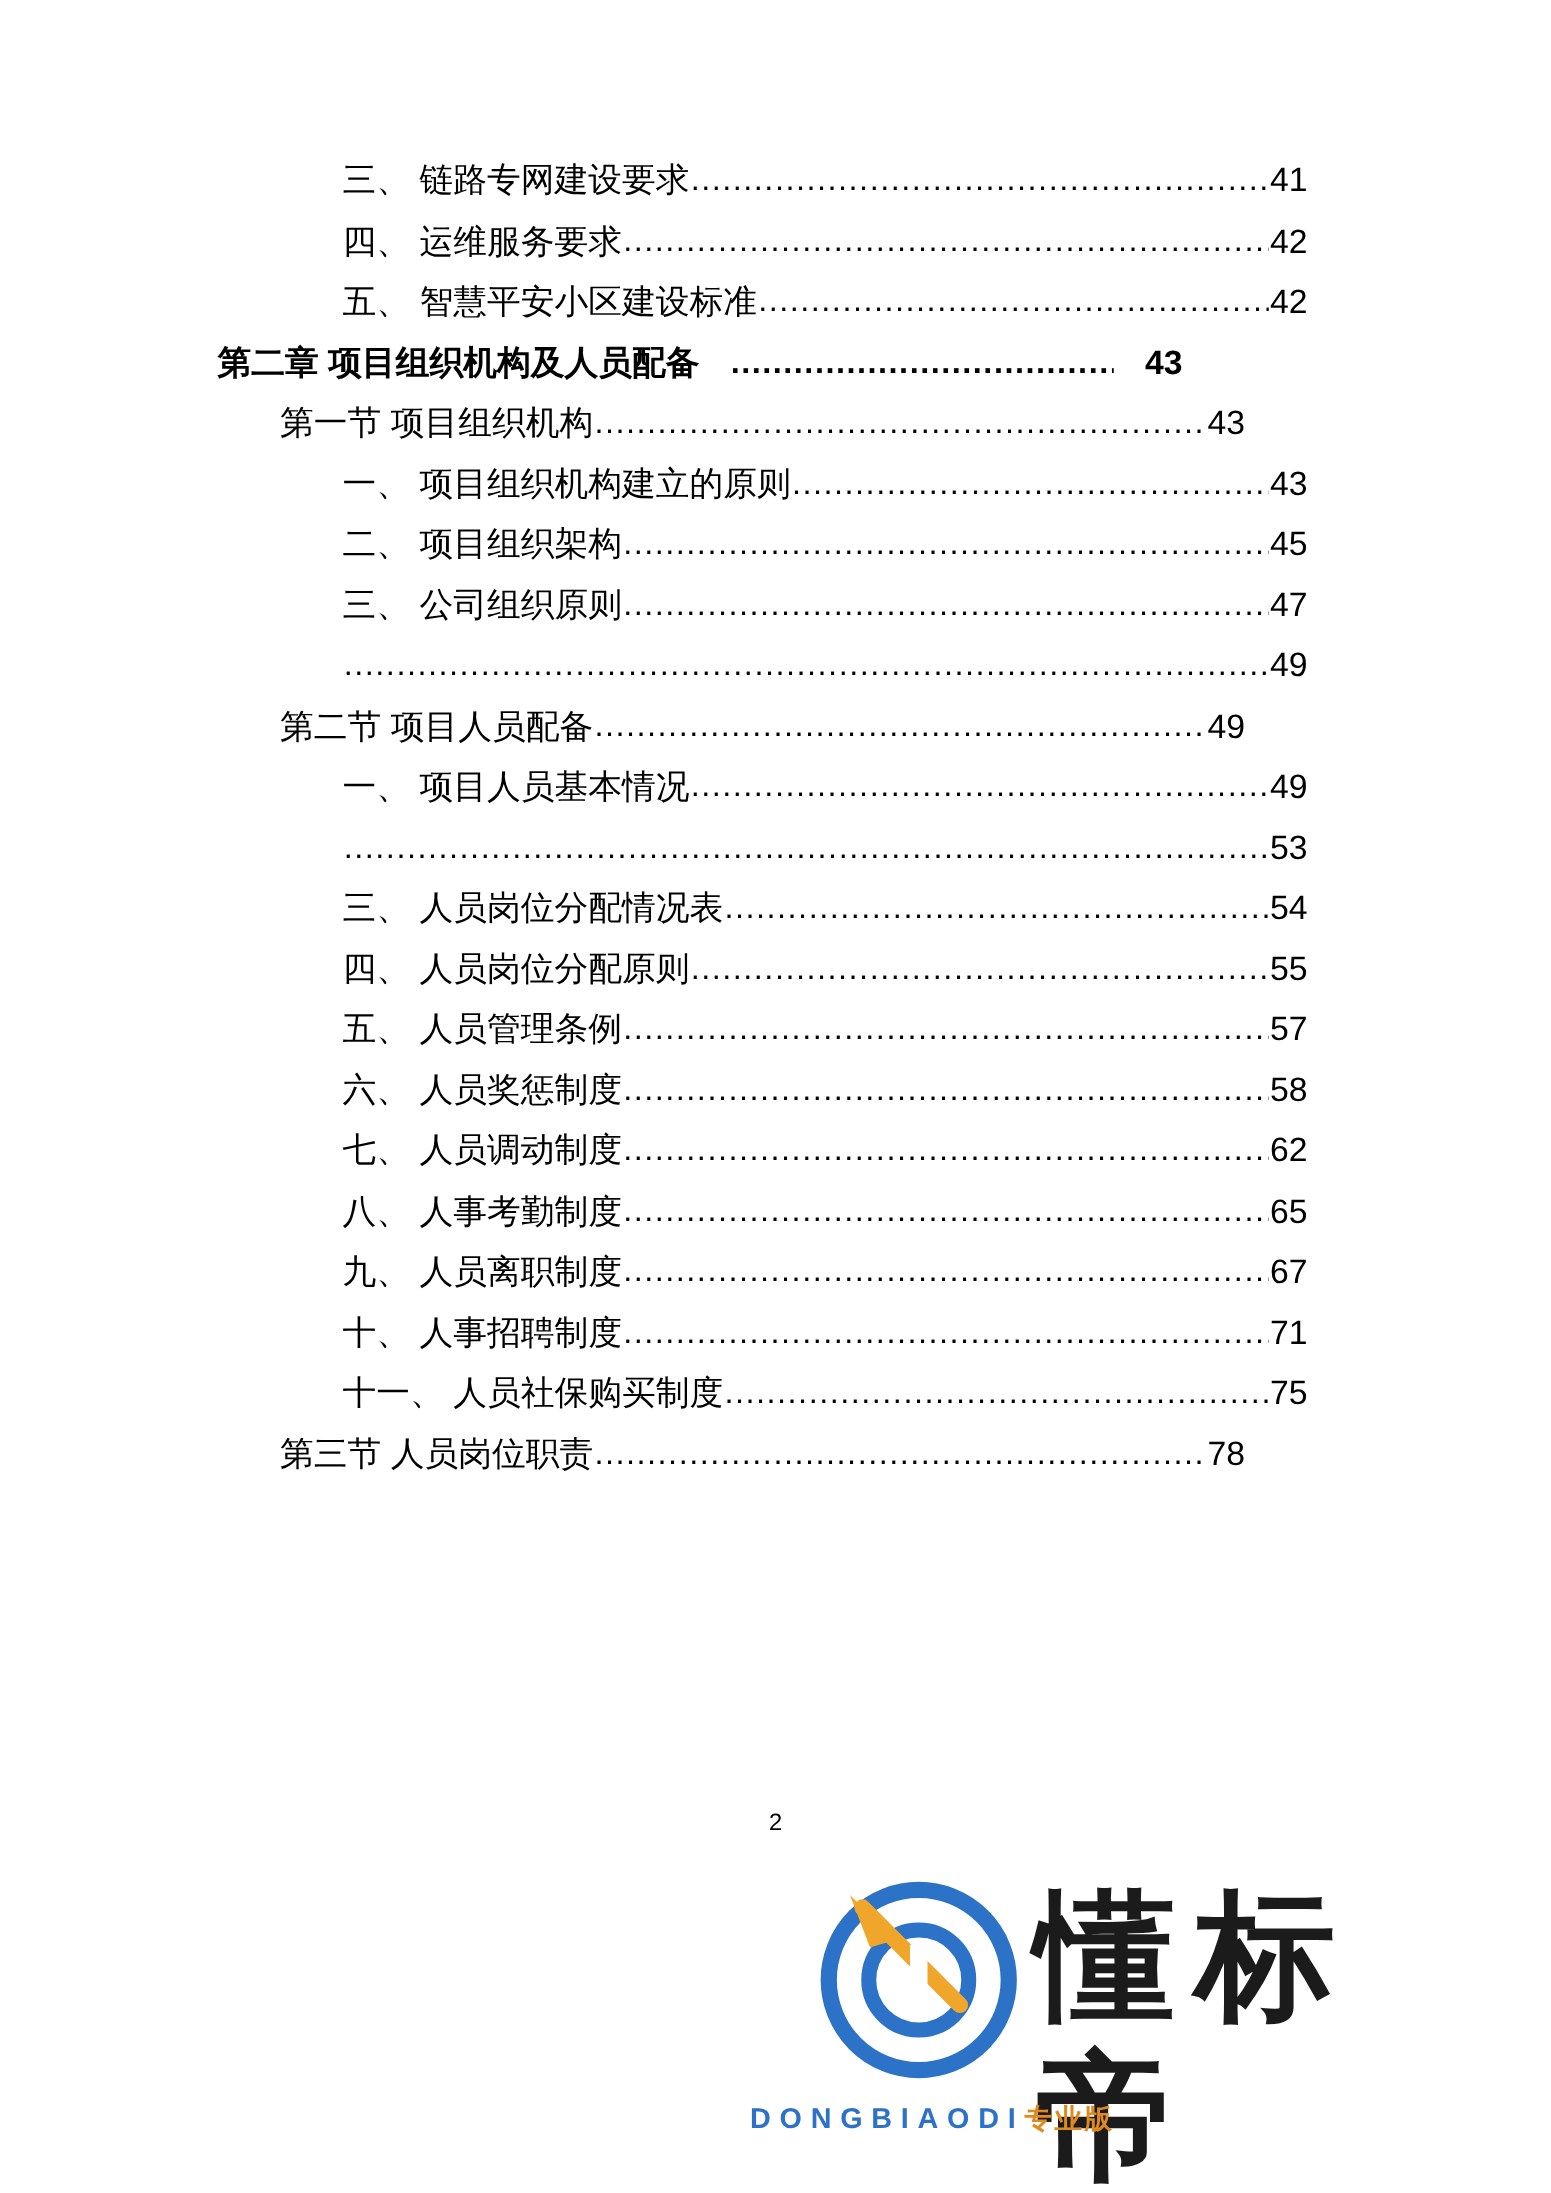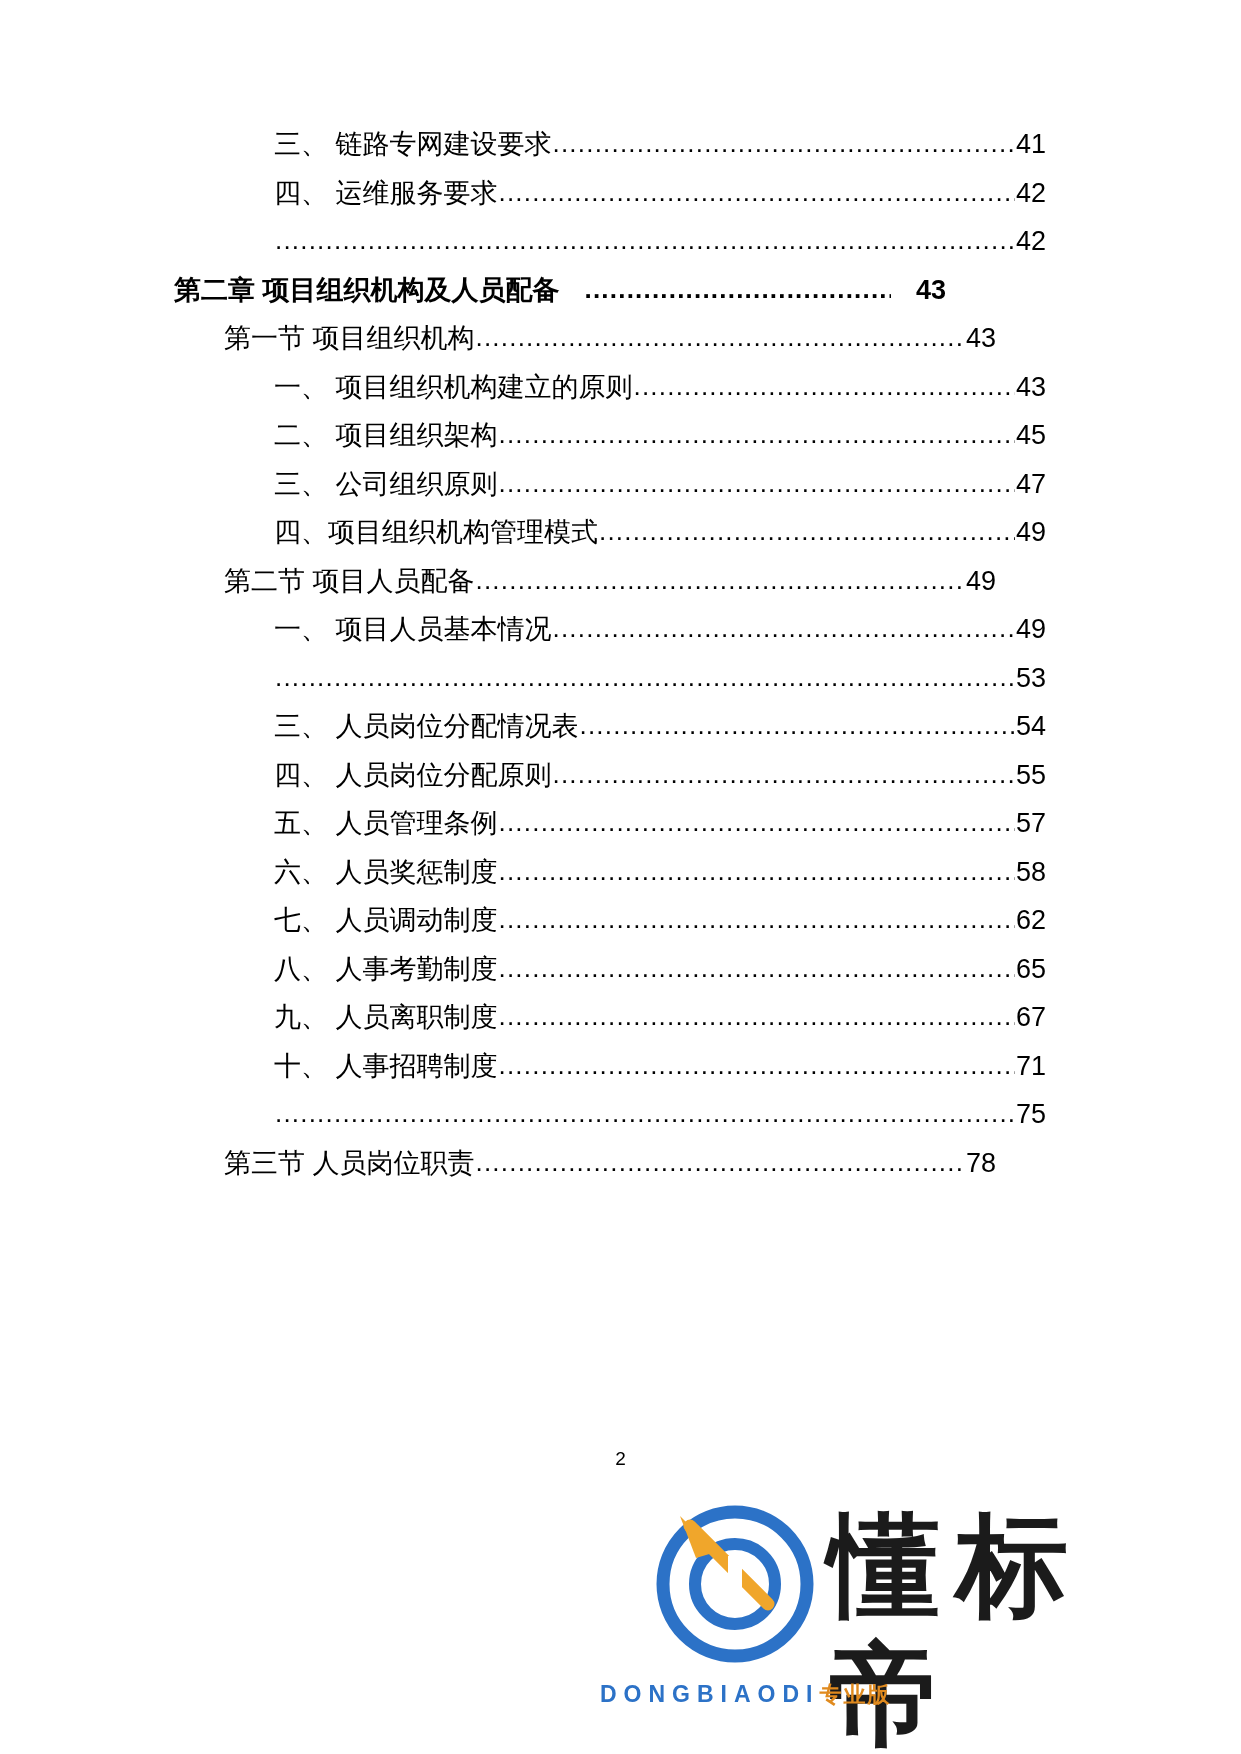--- a/index.html
+++ b/index.html
@@ -125,20 +125,21 @@
         <span class="label">三、 链路专网建设要求</span>
         <span class="dots">........................................................................................................</span>
         <span class="page-no">41</span>
       </div>
       <div class="toc-row lvl-sub">
         <span class="label">四、 运维服务要求</span>
         <span class="dots">........................................................................................................</span>
         <span class="page-no">42</span>
       </div>
       <div class="toc-row lvl-sub">
+        <span class="label">五、 智慧平安小区建设标准</span>
         <span class="dots">........................................................................................................</span>
         <span class="page-no">42</span>
       </div>
       <div class="toc-row lvl-chap">
         <span class="label">第二章 项目组织机构及人员配备</span>
         <span class="dots">........................................................................................................</span>
         <span class="page-no">43</span>
       </div>
       <div class="toc-row lvl-sec">
         <span class="label">第一节 项目组织机构</span>
@@ -154,21 +155,20 @@
         <span class="label">二、 项目组织架构</span>
         <span class="dots">........................................................................................................</span>
         <span class="page-no">45</span>
       </div>
       <div class="toc-row lvl-sub">
         <span class="label">三、 公司组织原则</span>
         <span class="dots">........................................................................................................</span>
         <span class="page-no">47</span>
       </div>
       <div class="toc-row lvl-sub">
-        <span class="label">四、项目组织机构管理模式</span>
         <span class="dots">........................................................................................................</span>
         <span class="page-no">49</span>
       </div>
       <div class="toc-row lvl-sec">
         <span class="label">第二节 项目人员配备</span>
         <span class="dots">........................................................................................................</span>
         <span class="page-no">49</span>
       </div>
       <div class="toc-row lvl-sub">
         <span class="label">一、 项目人员基本情况</span>
@@ -213,20 +213,21 @@
         <span class="label">九、 人员离职制度</span>
         <span class="dots">........................................................................................................</span>
         <span class="page-no">67</span>
       </div>
       <div class="toc-row lvl-sub">
         <span class="label">十、 人事招聘制度</span>
         <span class="dots">........................................................................................................</span>
         <span class="page-no">71</span>
       </div>
       <div class="toc-row lvl-sub">
+        <span class="label">十一、 人员社保购买制度</span>
         <span class="dots">........................................................................................................</span>
         <span class="page-no">75</span>
       </div>
       <div class="toc-row lvl-sec">
         <span class="label">第三节 人员岗位职责</span>
         <span class="dots">........................................................................................................</span>
         <span class="page-no">78</span>
       </div>
     </div>
 

